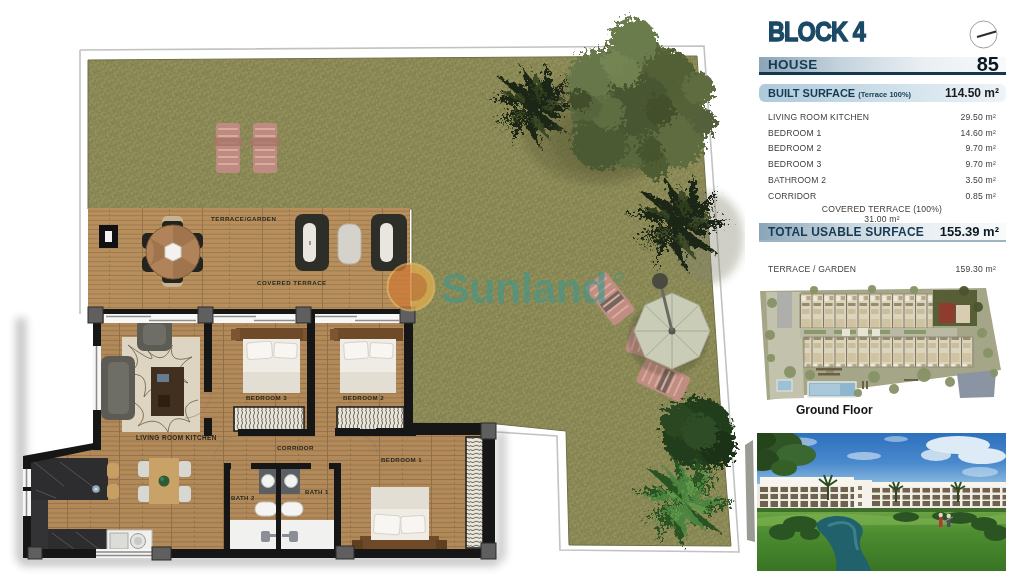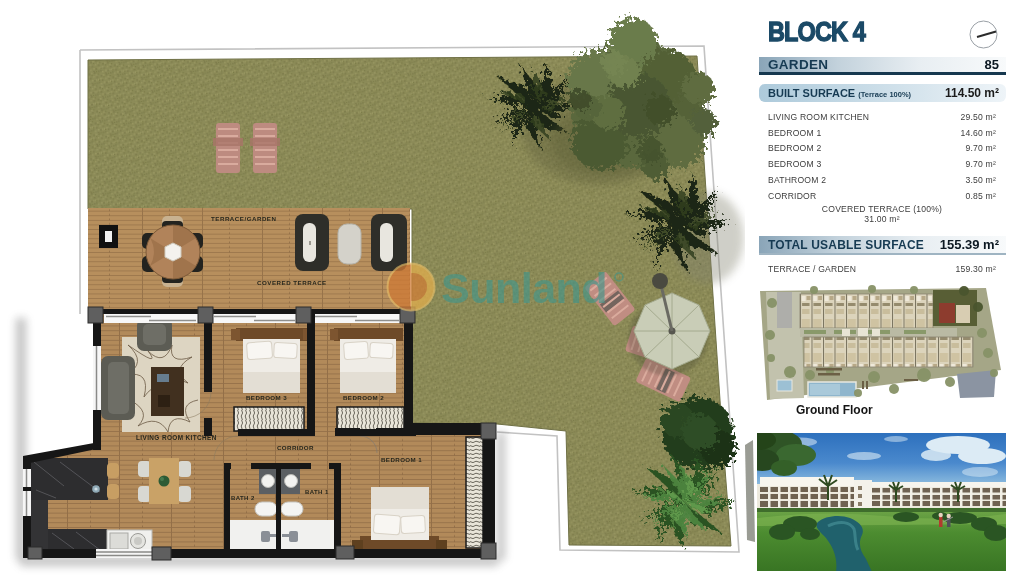--- a/index.html
+++ b/index.html
@@ -499,22 +499,22 @@
 </div>
 
 <div class="abs" style="left:768px;top:17px;font-size:27px;font-weight:bold;color:#1b4a67;letter-spacing:-1px;-webkit-text-stroke:1.3px #1b4a67;transform:scaleX(0.87);transform-origin:left;">BLOCK 4</div>
 
 <svg class="abs" style="left:969px;top:20px;" width="29" height="29" viewBox="0 0 29 29">
   <circle cx="14.5" cy="14.5" r="13.5" fill="#ffffff" stroke="#9aa0a6" stroke-width="1"></circle>
   <path d="M8,17 L27,11.5" stroke="#2b2b2b" stroke-width="2"></path>
 </svg>
 
 <div class="abs bar" style="left:759px;top:57px;width:247px;height:18px;background:linear-gradient(90deg,#8aa5b8 0%,#c3d2dc 32%,#e8eef2 65%,#f8fafb 100%);border-bottom:3px solid #16384f;padding:0 7px 0 9px;">
-  <span style="font-size:13.5px;font-weight:bold;color:#163a52;letter-spacing:0.3px;">GARDEN</span>
-  <span style="font-size:13px;font-weight:bold;color:#0c1822;">85</span>
+  <span style="font-size:13.5px;font-weight:bold;color:#163a52;letter-spacing:0.3px;">HOUSE</span>
+  <span style="font-size:20px;font-weight:bold;color:#0c1822;">85</span>
 </div>
 
 <div class="abs bar" style="left:759px;top:84px;width:247px;height:18px;background:linear-gradient(90deg,#adcadb 0%,#c9dce7 45%,#eef4f8 100%);padding:0 7px 0 9px;border-radius:6px;">
   <span style="font-size:11px;font-weight:bold;color:#163a52;">BUILT SURFACE <span style="font-size:7.5px;font-weight:bold;">(Terrace 100%)</span></span>
   <span style="font-size:12px;font-weight:bold;color:#1b1b1b;">114.50 m²</span>
 </div>
 
 <div class="abs" style="left:768px;top:109px;width:228px;font-size:8.6px;color:#3c3c3c;letter-spacing:0.2px;">
   <div class="rowline" style="height:15.8px;">
       <span>LIVING ROOM KITCHEN</span>
@@ -539,21 +539,21 @@
   <div class="rowline" style="height:15.8px;">
       <span>CORRIDOR</span>
       <span>0.85 m²</span>
     </div>
   <div class="rowline" style="height:15.8px;flex-direction:column;">
       <span>COVERED TERRACE (100%)</span>
       <span>31.00 m²</span>
     </div>
 </div>
 
-<div class="abs bar" style="left:759px;top:236px;width:247px;height:19px;background:linear-gradient(90deg,#8aa5b8 0%,#c3d2dc 32%,#e8eef2 65%,#f8fafb 100%);border-bottom:2px solid #9fb4c2;padding:0 7px 0 9px;">
+<div class="abs bar" style="left:759px;top:223px;width:247px;height:19px;background:linear-gradient(90deg,#8aa5b8 0%,#c3d2dc 32%,#e8eef2 65%,#f8fafb 100%);border-bottom:2px solid #9fb4c2;padding:0 7px 0 9px;">
   <span style="font-size:12px;font-weight:bold;color:#163a52;letter-spacing:0.2px;">TOTAL USABLE SURFACE</span>
   <span style="font-size:13px;font-weight:bold;color:#0c1822;">155.39 m²</span>
 </div>
 
 <div class="abs rowline" style="left:768px;top:264px;width:228px;font-size:8.6px;color:#3c3c3c;letter-spacing:0.2px;">
   <span>TERRACE / GARDEN</span>
     <span>159.30 m²</span>
 </div>
 
 <div class="abs" style="left:796px;top:403px;font-size:12px;font-weight:bold;color:#141414;">Ground Floor</div>

